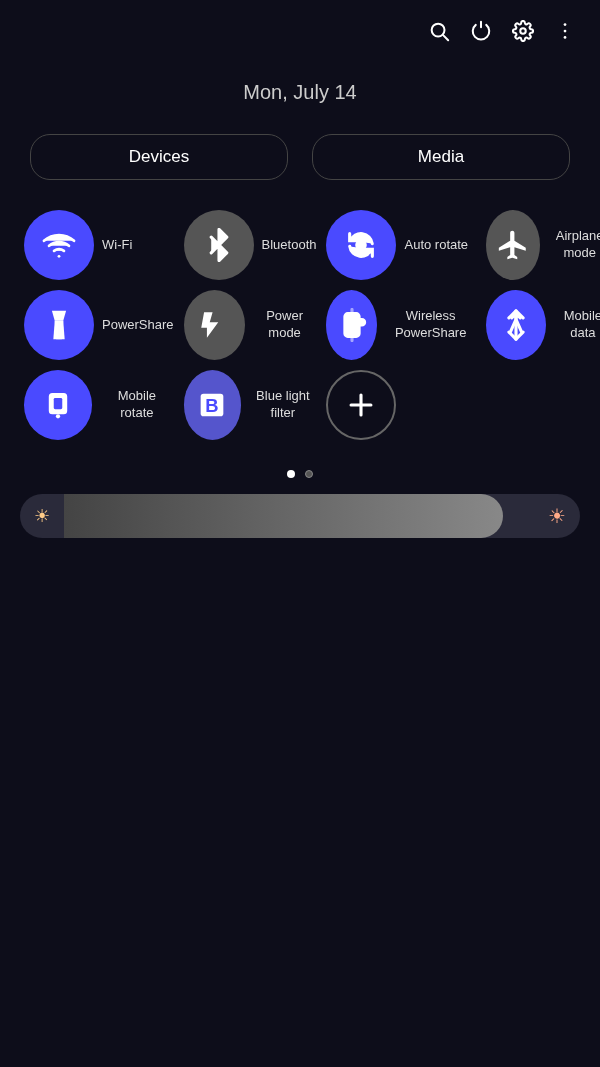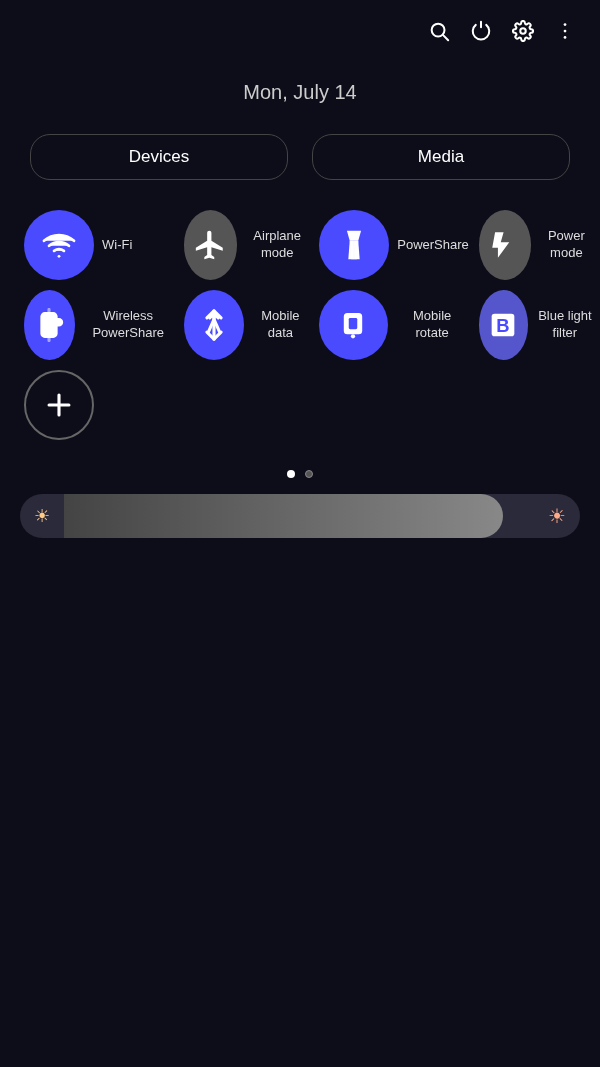--- a/index.html
+++ b/index.html
@@ -214,21 +214,39 @@
         <path d="M5 12.55a11 11 0 0 1 14 0" stroke="white" stroke-width="2" stroke-linecap="round"></path>
         <path d="M1.42 9A16 16 0 0 1 22.58 9" stroke="white" stroke-width="2" stroke-linecap="round"></path>
         <path d="M8.53 16.11a6 6 0 0 1 6.95 0" stroke="white" stroke-width="2" stroke-linecap="round"></path>
         <circle cx="12" cy="20" r="1" fill="white"></circle>
       </svg>
     </div>
     <span class="tile-label">Wi-Fi</span>
   </div>
 
 
-
+  <div class="tile">
+    <div class="tile-icon icon-inactive">
+      <svg class="svg-icon" viewBox="0 0 24 24" fill="none" stroke="white" stroke-width="2.2" stroke-linecap="round" stroke-linejoin="round">
+        <polyline points="6.5 6.5 17.5 17.5 12 23 12 1 17.5 6.5 6.5 17.5"></polyline>
+      </svg>
+    </div>
+    <span class="tile-label">Bluetooth</span>
+  </div>
+
+  <div class="tile">
+    <div class="tile-icon icon-active">
+      <svg class="svg-icon" viewBox="0 0 24 24" fill="none" stroke="white" stroke-width="2.2" stroke-linecap="round">
+        <path d="M4 4v5h.582m15.356 2A8.001 8.001 0 0 0 4.582 9m0 0H9"></path>
+        <path d="M20 20v-5h-.581m0 0a8.003 8.003 0 0 1-15.357-2m15.357 2H15"></path>
+        <circle cx="12" cy="12" r="3" fill="white"></circle>
+      </svg>
+    </div>
+    <span class="tile-label">Auto rotate</span>
+  </div>
 
   <div class="tile">
     <div class="tile-icon icon-inactive">
       <svg class="svg-icon" viewBox="0 0 24 24" fill="white">
         <path d="M21 16v-2l-8-5V3.5c0-.83-.67-1.5-1.5-1.5S10 2.67 10 3.5V9l-8 5v2l8-2.5V19l-2 1.5V22l3.5-1 3.5 1v-1.5L13 19v-5.5l8 2.5z"></path>
       </svg>
     </div>
     <span class="tile-label">Airplane mode</span>
   </div>
 

